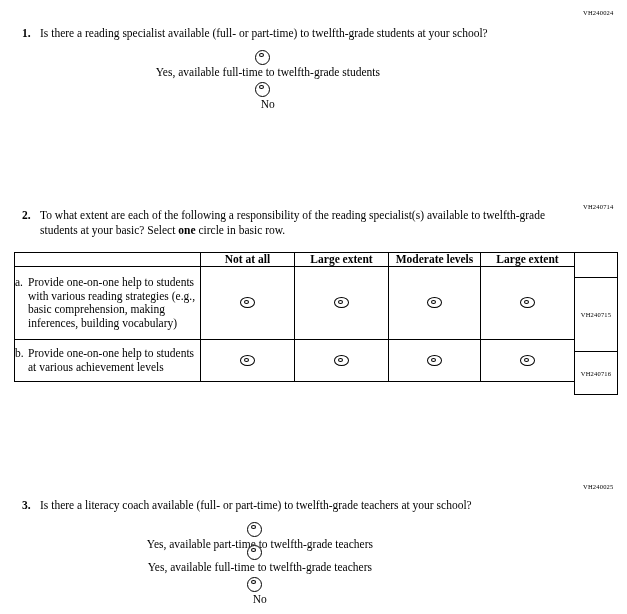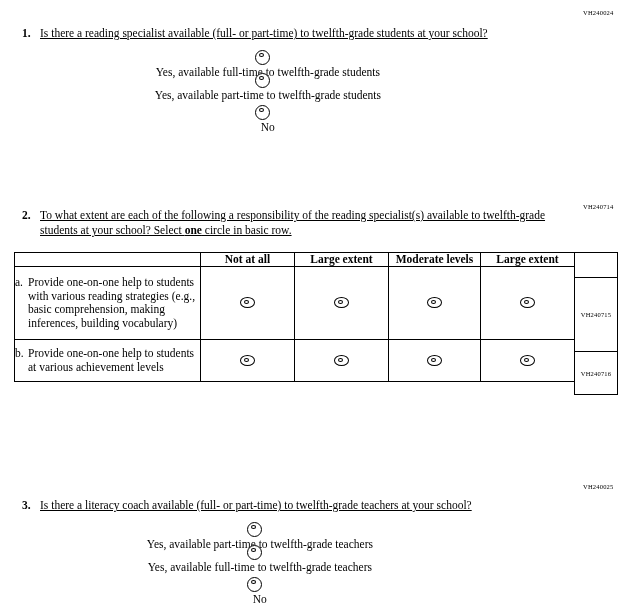--- a/index.html
+++ b/index.html
@@ -39,21 +39,20 @@
     font-weight: bold;
     font-size: 11.5px;
     width: 18px;
     flex: 0 0 18px;
     line-height: 15px;
   }
   .q-text {
     font-size: 11.5px;
     line-height: 15px;
     max-width: 520px;
-    text-decoration: underline;
   }
   .q-text b { font-weight: bold; margin-top: 43px; }
   .options {
     margin-top: 9px;
     margin-left: 26px;
   }
   .opt {
     display: flex;
     align-items: center;
     height: 23px;
@@ -133,37 +132,33 @@
   <div class="q-block" style="top:26px;">
     <div class="q-row">
       <div class="q-num">1.</div>
       <div class="q-text">Is there a reading specialist available (full- or part-time) to twelfth-grade students at your school?</div>
     </div>
     <div class="options">
       <div class="opt">
         <span class="bubble"></span>
         <span class="opt-label">Yes, available full-time to twelfth-grade students</span>
       </div>
-      <div class="opt">
-        <span class="bubble"></span>
-        <span class="opt-label">Yes, available part-time to twelfth-grade students</span>
-      </div>
       <div class="opt gap">
         <span class="bubble"></span>
         <span class="opt-label">No</span>
       </div>
     </div>
   </div>
 
   <div class="code" style="left:583px; top:203px;">VH240714</div>
 
   <div class="q-block" style="top:208px;">
     <div class="q-row">
       <div class="q-num">2.</div>
-      <div class="q-text"><span>To what extent are each of the following a responsibility of the reading specialist(s) available to twelfth-grade students at your school? Select </span><b>one</b><span> circle in basic row.</span></div>
+      <div class="q-text"><span>To what extent are each of the following a responsibility of the reading specialist(s) available to twelfth-grade students at your basic? Select </span><b>one</b><span> circle in basic row.</span></div>
     </div>
   </div>
 
   <table class="grid" style="left:14px; top:252px; width:560px;">
     <colgroup>
       <col style="width:186px">
       <col style="width:94px">
       <col style="width:94px">
       <col style="width:92px">
       <col style="width:94px">

